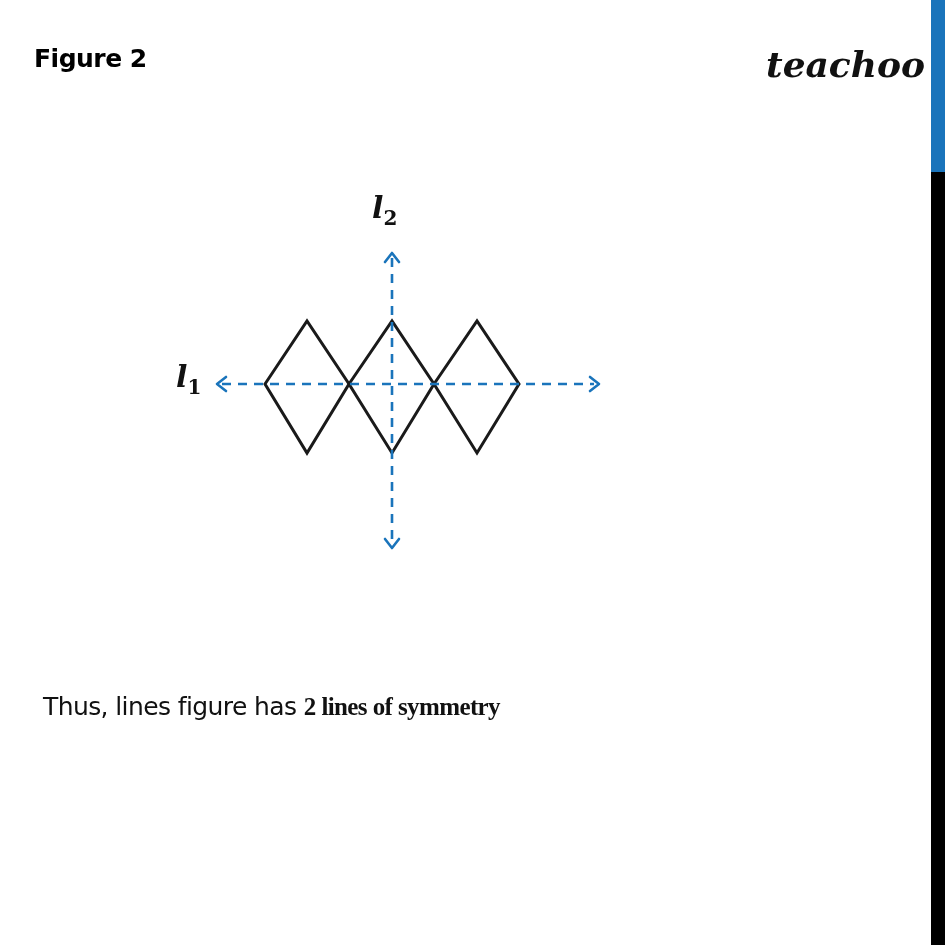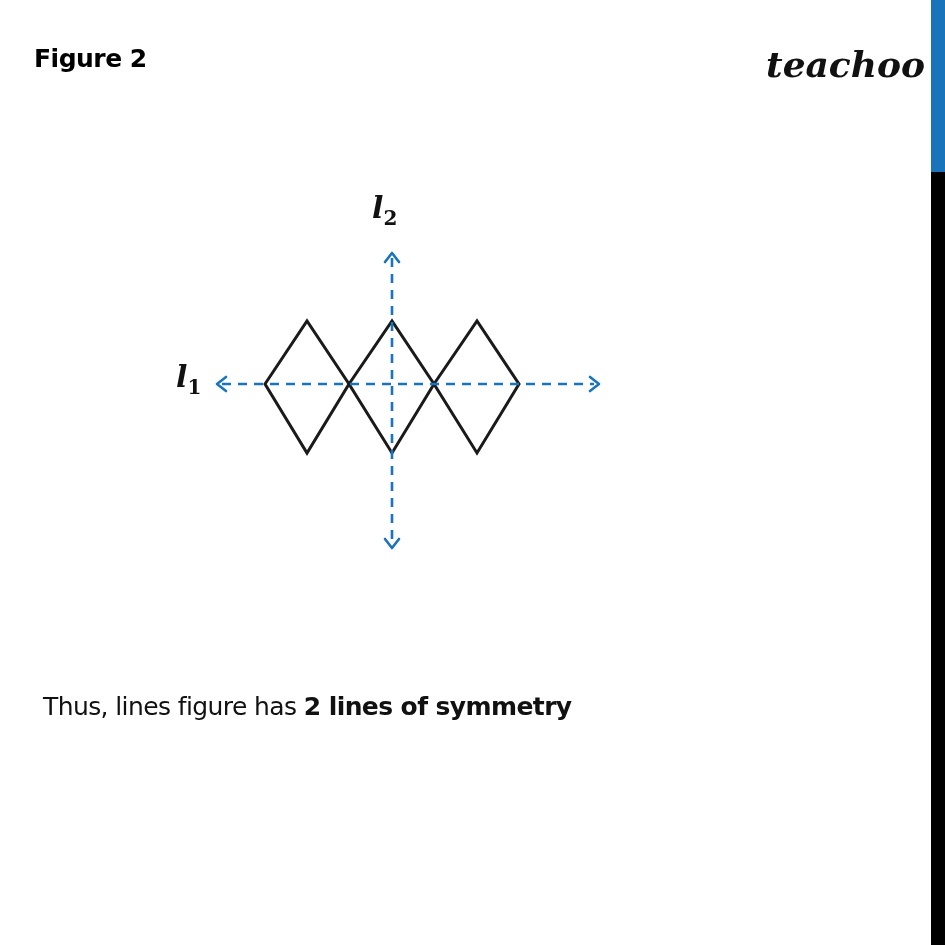--- a/index.html
+++ b/index.html
@@ -64,20 +64,21 @@
       left: 43px;
       top: 692px;
       font-family: "DejaVu Sans", sans-serif;
       font-size: 25px;
       color: #111111;
       white-space: nowrap;
       letter-spacing: -0.6px;
     }
     .conclusion b {
       font-weight: bold;
+      font-family: Liberation Serif, serif;
     }
   </style>
 </head>
 <body>
 
 <div class="figure-title">Figure 2</div>
 
 <div class="brand-logo">teachoo</div>
 
 <div class="side-bar">

